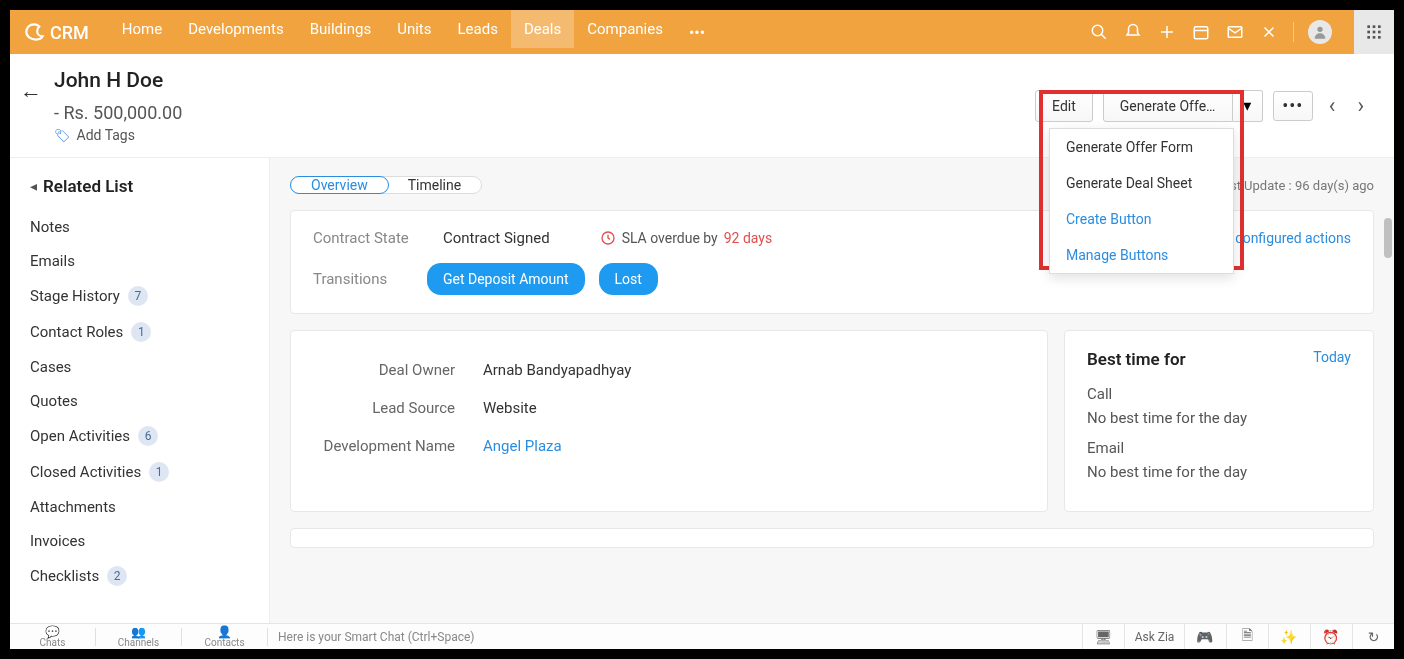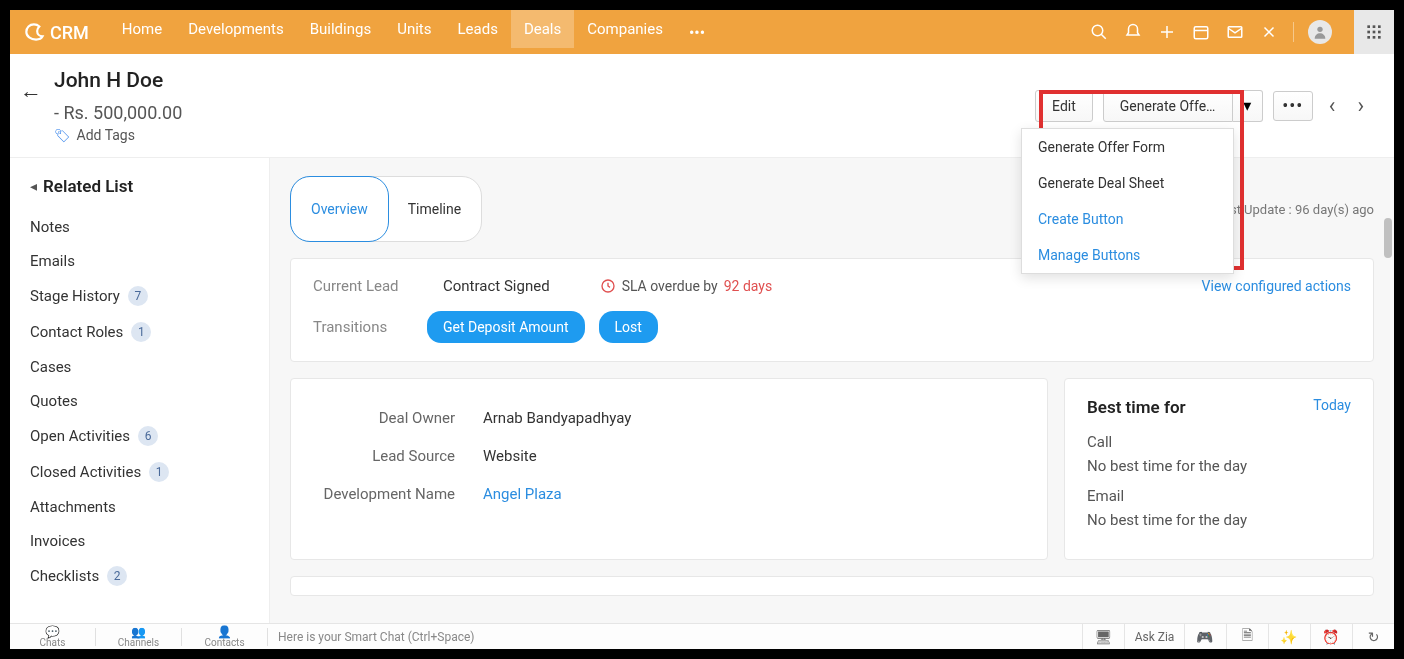--- a/index.html
+++ b/index.html
@@ -39,21 +39,21 @@
 .sidebar { width:260px; border-right:1px solid #eee; padding:18px 20px; overflow:auto; }
 .sidebar-title-row { display:flex; align-items:center; gap:6px; margin-bottom:14px; }
 .sb-caret { color:#555; font-size:14px; }
 .sidebar-title { font-size:17px; font-weight:600; color:#222; }
 .sb-item { display:flex; align-items:center; gap:8px; padding:8px 0; font-size:15px; color:#333; cursor:pointer; }
 .badge { background:#dde6f2; color:#4a6a9a; border-radius:10px; min-width:20px; height:20px; font-size:12px; display:flex; align-items:center; justify-content:center; padding:0 6px; }
 
 .main { flex:1; background:#f7f7f7; padding:18px 20px; overflow:auto; position:relative; }
 .tabs-row { display:flex; align-items:center; }
 .tab-pill { border:1px solid #ddd; border-radius:20px; background:#fff; display:flex; }
-.tab { padding:24px 20px; font-size:14px; cursor:pointer; color:#333; border-radius:20px; }
+.tab { padding:0 20px; font-size:14px; cursor:pointer; color:#333; border-radius:20px; }
 .tab.active { color:#2b8de0; border:1px solid #2b8de0; margin:-1px; background:#fff; }
 .last-update { margin-left:auto; font-size:13px; color:#777; }
 
 .card { background:#fff; border:1px solid #e7e7e7; border-radius:4px; padding:18px 22px; margin-top:16px; }
 .state-row { display:flex; align-items:center; gap:30px; margin-bottom:16px; }
 .state-label { color:#888; font-size:15px; width:100px; }
 .state-val { font-size:15px; color:#333; }
 .sla { display:flex; align-items:center; gap:6px; color:#555; font-size:14px; margin-left:20px; }
 .sla-days { color:#e05050; }
 .view-actions { margin-left:auto; color:#2b8de0; font-size:14px; cursor:pointer; }
@@ -66,21 +66,21 @@
 .info-label { width:170px; color:#666; font-size:15px; text-align:right; padding-right:28px; }
 .info-val { font-size:15px; color:#333; }
 .info-val.link { color:#2b8de0; cursor:pointer; }
 .bt-card { width:310px; background:#fff; border:1px solid #e7e7e7; border-radius:4px; padding:18px 22px; }
 .bt-head { display:flex; margin-bottom:16px; }
 .bt-title { font-size:17px; font-weight:600; color:#222; }
 .bt-today { margin-left:auto; color:#2b8de0; font-size:14px; cursor:pointer; }
 .bt-sect { font-size:15px; color:#555; margin-top:8px; }
 .bt-none { font-size:15px; color:#555; margin-top:6px; margin-bottom:12px; }
 
-.dropdown { position:absolute; top:118px; right:160px; width:213px; background:#fff; border:1px solid #ddd; box-shadow:0 4px 12px rgba(0,0,0,0.12); z-index:50; }
+.dropdown { position:absolute; top:118px; right:160px; width:185px; background:#fff; border:1px solid #ddd; box-shadow:0 4px 12px rgba(0,0,0,0.12); z-index:50; }
 .dd-item { padding:10px 16px; font-size:14px; color:#333; cursor:pointer; }
 .dd-item.link { color:#2b8de0; }
 .callout { position:absolute; top:80px; right:150px; width:205px; height:180px; border:4px solid #e03030; z-index:40; pointer-events:none; }
 
 .scrollbar-ind { position:absolute; right:2px; width:8px; background:#c0c0c0; border-radius:4px; }
 
 .footer { position:absolute; bottom:0; left:0; right:0; height:26px; border-top:1px solid #e5e5e5; background:#fdfdfd; display:flex; align-items:center; font-size:12px; color:#888; }
 .footer-tab { width:85px; display:flex; flex-direction:column; align-items:center; gap:0px; cursor:pointer; height:26px; justify-content:center; line-height:1; font-size:10px; }
 .footer-tab-icon { font-size:12px; color:#999; }
 .footer-sep { width:1px; height:18px; background:#e0e0e0; }
@@ -242,21 +242,21 @@
       <div class="tabs-row">
         <div class="tab-pill">
           <div class="tab active">Overview</div>
           <div class="tab">Timeline</div>
         </div>
         <div class="last-update">Last Update : 96 day(s) ago</div>
       </div>
 
       <div class="card">
         <div class="state-row">
-          <span class="state-label">Current Lead</span>
+          <span class="state-label">Contract State</span>
           <span class="state-val">Contract Signed</span>
           <span class="sla">
             <svg width="16" height="16" viewBox="0 0 24 24" fill="none" stroke="#e05050" stroke-width="2">
                 <circle cx="12" cy="12" r="9"></circle>
                 <path d="M12 7v5l3 2"></path>
               </svg>
             <span>SLA overdue by </span>
               <span class="sla-days">92 days</span>
           </span>
           <span class="view-actions">View configured actions</span>

